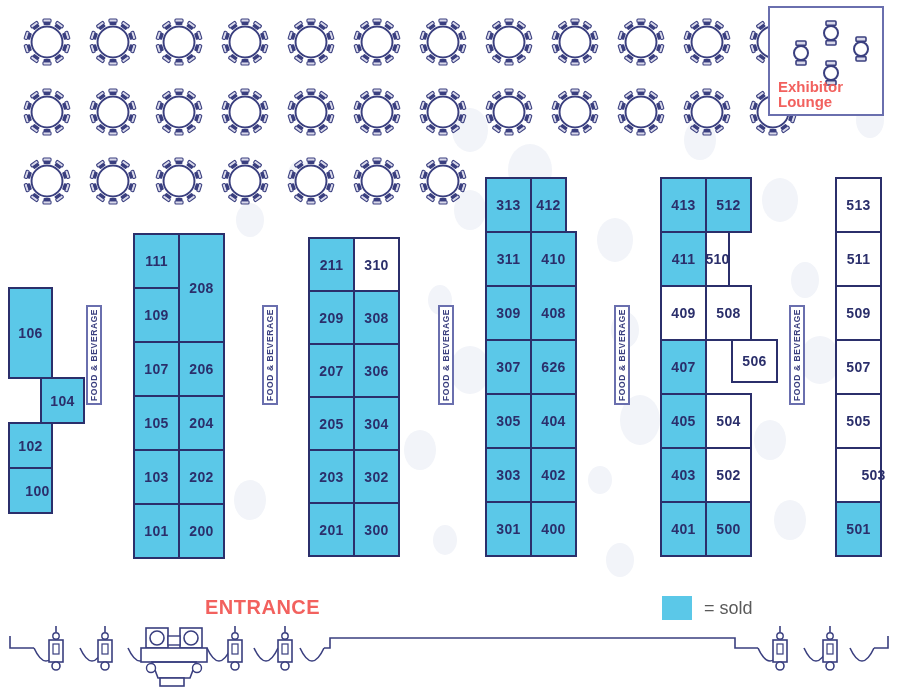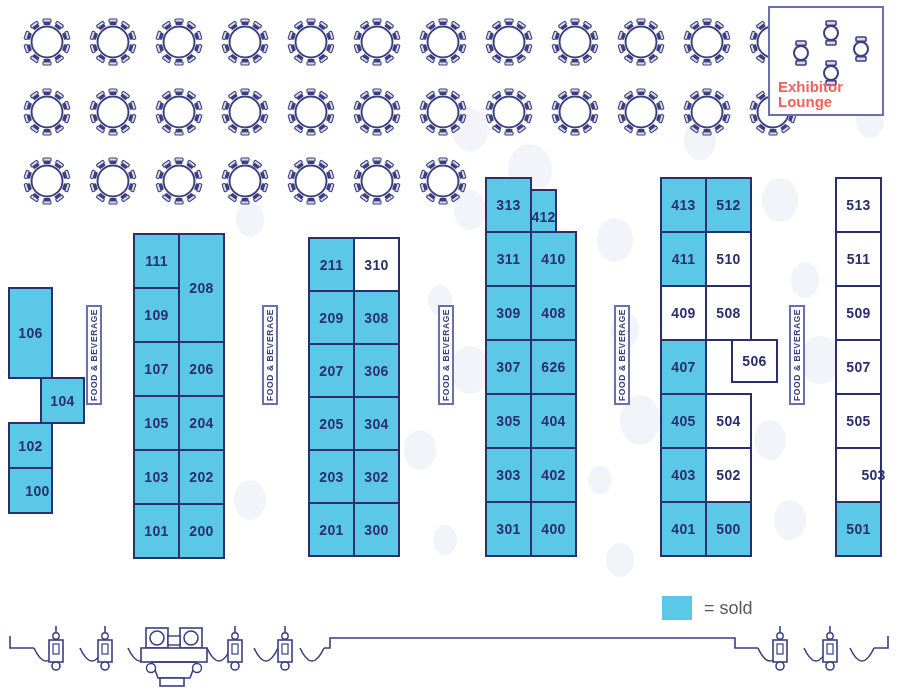--- a/index.html
+++ b/index.html
@@ -1526,39 +1526,39 @@
         <div class="booth sold" style="left: 45px; top: 106px; width: 47px; height: 55px;">306</div>
         <div class="booth sold" style="left: 0px; top: 159px; width: 47px; height: 55px;">205</div>
         <div class="booth sold" style="left: 45px; top: 159px; width: 47px; height: 55px;">304</div>
         <div class="booth sold" style="left: 0px; top: 212px; width: 47px; height: 55px;">203</div>
         <div class="booth sold" style="left: 45px; top: 212px; width: 47px; height: 55px;">302</div>
         <div class="booth sold" style="left: 0px; top: 265px; width: 47px; height: 55px;">201</div>
         <div class="booth sold" style="left: 45px; top: 265px; width: 47px; height: 55px;">300</div>
       </div>
       <div class="booth-block" style="left: 485px; top: 177px;">
         <div class="booth sold" style="left: 0px; top: 0px; width: 47px; height: 56px;">313</div>
-        <div class="booth sold" style="left: 45px; top: 12px; width: 27px; height: 56px;">412</div>
+        <div class="booth sold" style="left: 45px; top: 0px; width: 37px; height: 56px;">412</div>
         <div class="booth sold" style="left: 0px; top: 54px; width: 47px; height: 56px;">311</div>
         <div class="booth sold" style="left: 45px; top: 54px; width: 47px; height: 56px;">410</div>
         <div class="booth sold" style="left: 0px; top: 108px; width: 47px; height: 56px;">309</div>
         <div class="booth sold" style="left: 45px; top: 108px; width: 47px; height: 56px;">408</div>
         <div class="booth sold" style="left: 0px; top: 162px; width: 47px; height: 56px;">307</div>
         <div class="booth sold" style="left: 45px; top: 162px; width: 47px; height: 56px;">626</div>
         <div class="booth sold" style="left: 0px; top: 216px; width: 47px; height: 56px;">305</div>
         <div class="booth sold" style="left: 45px; top: 216px; width: 47px; height: 56px;">404</div>
         <div class="booth sold" style="left: 0px; top: 270px; width: 47px; height: 56px;">303</div>
         <div class="booth sold" style="left: 45px; top: 270px; width: 47px; height: 56px;">402</div>
         <div class="booth sold" style="left: 0px; top: 324px; width: 47px; height: 56px;">301</div>
         <div class="booth sold" style="left: 45px; top: 324px; width: 47px; height: 56px;">400</div>
       </div>
       <div class="booth-block" style="left: 660px; top: 177px;">
         <div class="booth sold" style="left: 0px; top: 0px; width: 47px; height: 56px;">413</div>
         <div class="booth sold" style="left: 45px; top: 0px; width: 47px; height: 56px;">512</div>
         <div class="booth sold" style="left: 0px; top: 54px; width: 47px; height: 56px;">411</div>
-        <div class="booth avail" style="left: 45px; top: 54px; width: 47px; height: 56px;">510</div>
+        <div class="booth avail" style="left: 45px; top: 54px; width: 25px; height: 56px;">510</div>
         <div class="booth avail" style="left: 0px; top: 108px; width: 47px; height: 56px; text-align: right;">409</div>
         <div class="booth avail" style="left: 45px; top: 108px; width: 47px; height: 56px;">508</div>
         <div class="booth sold" style="left: 0px; top: 162px; width: 47px; height: 56px;">407</div>
         <div class="booth avail" style="left: 45px; top: 162px; width: 47px; height: 44px; margin-left: 26px;">506</div>
         <div class="booth sold" style="left: 0px; top: 216px; width: 47px; height: 56px;">405</div>
         <div class="booth avail" style="left: 45px; top: 216px; width: 47px; height: 56px;">504</div>
         <div class="booth sold" style="left: 0px; top: 270px; width: 47px; height: 56px;">403</div>
         <div class="booth avail" style="left: 45px; top: 270px; width: 47px; height: 56px;">502</div>
         <div class="booth sold" style="left: 0px; top: 324px; width: 47px; height: 56px;">401</div>
         <div class="booth sold" style="left: 45px; top: 324px; width: 47px; height: 56px;">500</div>
@@ -1596,20 +1596,21 @@
             <rect x="8" y="20.6" width="10" height="4.4" rx="1" fill="#d9d9ea" stroke="#3a3f7f" stroke-width="1.6"></rect>
             <circle cx="13" cy="13" r="7" fill="#ffffff" stroke="#3a3f7f" stroke-width="2"></circle>
           </svg></div>
       </div>
     <div id="exhibitor-lounge-label">
       <div>Exhibitor</div>
       <div>Lounge</div>
     </div>
   </div>
 
+  <div id="entrance-label">ENTRANCE</div>
   <svg id="entrance-wall" viewBox="0 0 900 70" xmlns="http://www.w3.org/2000/svg">
       <path d="M 10 18 L 10 30 L 34 30" fill="none" stroke="#3a3f7f" stroke-width="1.6"></path>
       <path d="M 34 30 Q 46 56 58 30" fill="none" stroke="#3a3f7f" stroke-width="1.6"></path>
       <path d="M 80 30 Q 92 56 104 30" fill="none" stroke="#3a3f7f" stroke-width="1.6"></path>
       <path d="M 128 30 Q 140 56 152 30" fill="none" stroke="#3a3f7f" stroke-width="1.6"></path>
       <path d="M 56 8 L 56 14" fill="none" stroke="#3a3f7f" stroke-width="1.6"></path>
       <circle cx="56" cy="18" r="3.2" fill="#ffffff" stroke="#3a3f7f" stroke-width="1.4"></circle>
       <rect x="49" y="22" width="14" height="22" fill="#ffffff" stroke="#3a3f7f" stroke-width="1.6"></rect>
       <rect x="53" y="26" width="6" height="10" fill="#ffffff" stroke="#3a3f7f" stroke-width="1.2"></rect>
       <circle cx="56" cy="48" r="4" fill="#ffffff" stroke="#3a3f7f" stroke-width="1.6"></circle>

